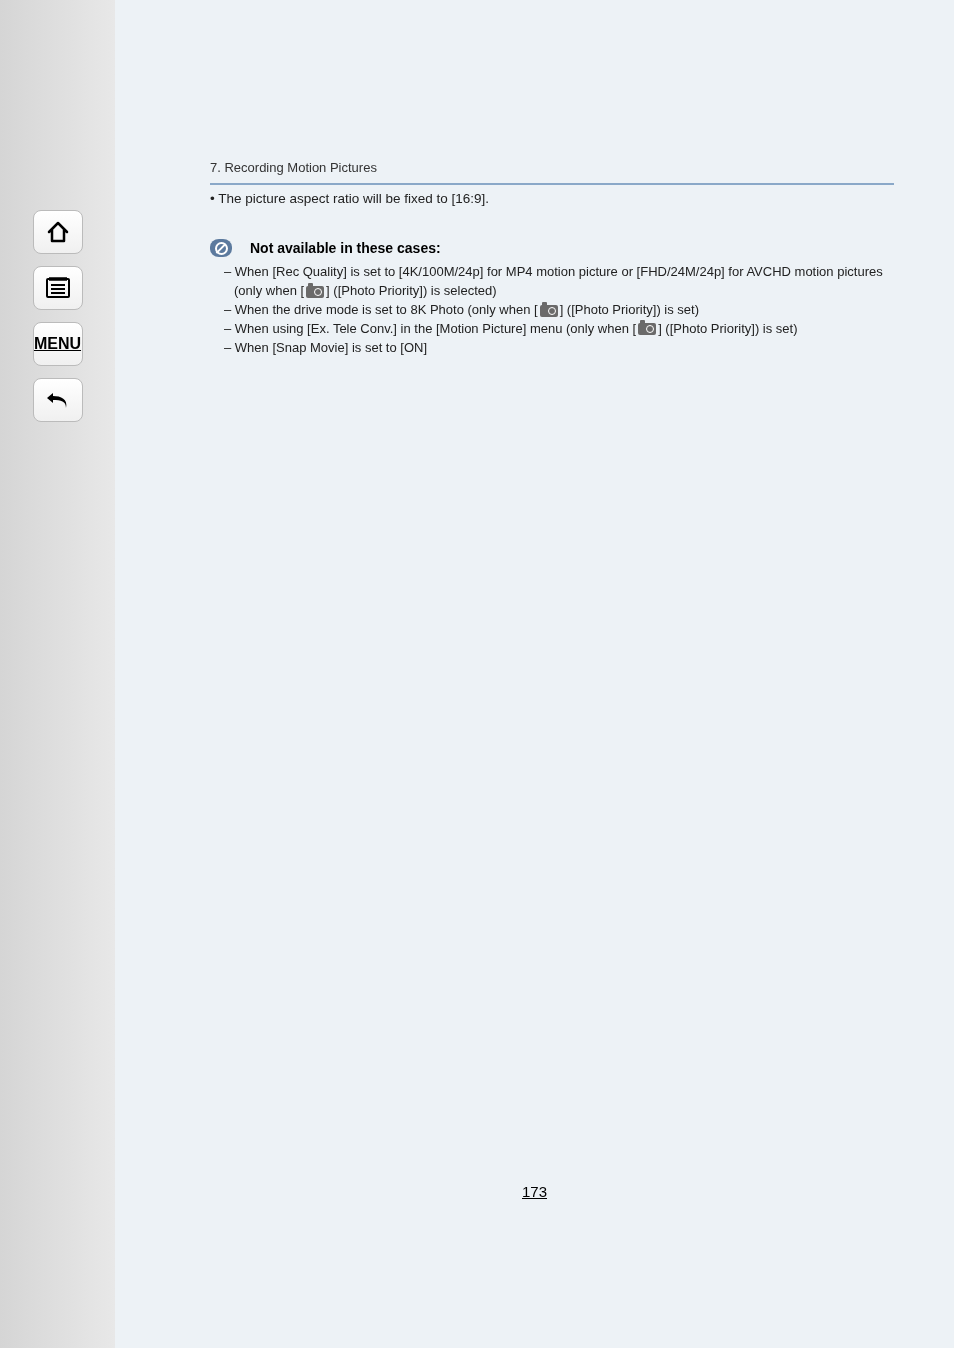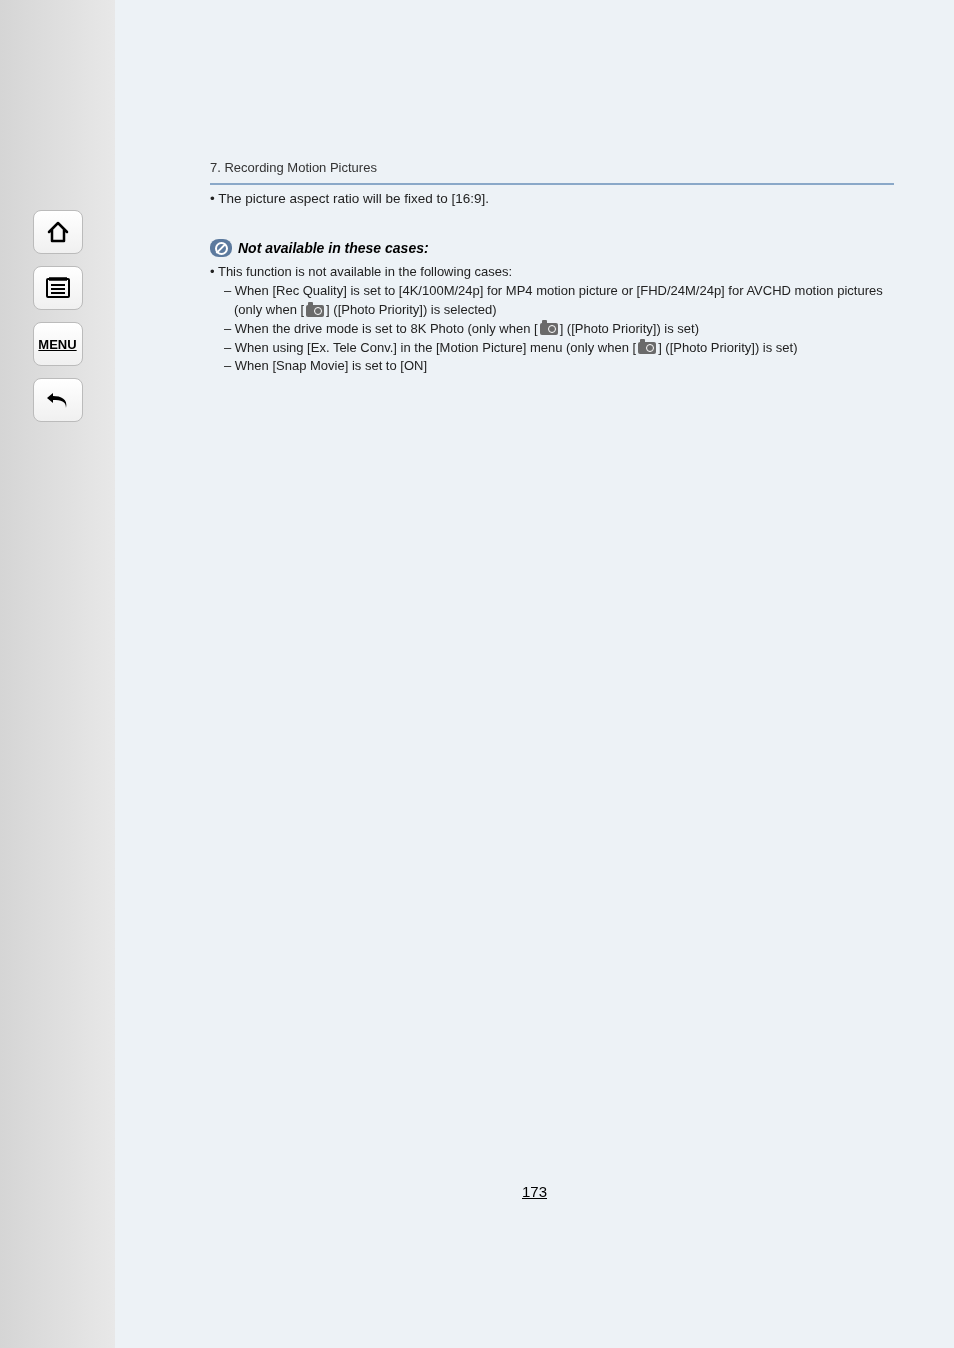--- a/index.html
+++ b/index.html
@@ -29,21 +29,21 @@
   border-radius: 8px;
   display: flex;
   align-items: center;
   justify-content: center;
   font-size: 22px;
   color: #000;
   font-weight: bold;
   font-family: Arial, sans-serif;
 }
 .nav-btn .menu-text {
-  font-size: 13px;
+  font-size: 16px;
   font-weight: bold;
   text-decoration: underline;
 }
 .content {
   flex: 1;
   padding: 160px 60px 0 95px;
   background: #edf2f6;
   position: relative;
 }
 .chapter-label {
@@ -61,22 +61,21 @@
   text-indent: -8px;
   padding-left: 8px;
 }
 .note-header {
   font-size: 14px;
   font-weight: bold;
   color: #000;
   margin-bottom: 6px;
   display: flex;
   align-items: center;
-  gap: 6px;
-  font-style: italic;
+  gap: 18px;
 }
 .ban-icon {
   display: inline-flex;
   width: 22px;
   height: 18px;
   background: #5c7a9e;
   border-radius: 9px / 8px;
   align-items: center;
   justify-content: center;
 }
@@ -186,23 +185,20 @@
     <span>• </span><span>The picture aspect ratio will be fixed to [16:9].</span>
   </div>
 
   <div class="note-header">
     <span class="ban-icon">
         <span class="ban-inner"></span>
       </span>
     <span>Not available in these cases:</span>
   </div>
 
-  <div class="sub-bullet">
-    <span>• </span><span>This function is not available in the following cases:</span>
-  </div>
 
   <div class="dash-item">
     <span>– </span><span>When [Rec Quality] is set to [4K/100M/24p] for MP4 motion picture or [FHD/24M/24p] for AVCHD motion pictures (only when [</span><span class="icon-cam"></span><span>] ([Photo Priority]) is selected)</span>
   </div>
 
   <div class="dash-item">
     <span>– </span><span>When the drive mode is set to 8K Photo (only when [</span><span class="icon-cam"></span><span>] ([Photo Priority]) is set)</span>
   </div>
 
   <div class="dash-item">

